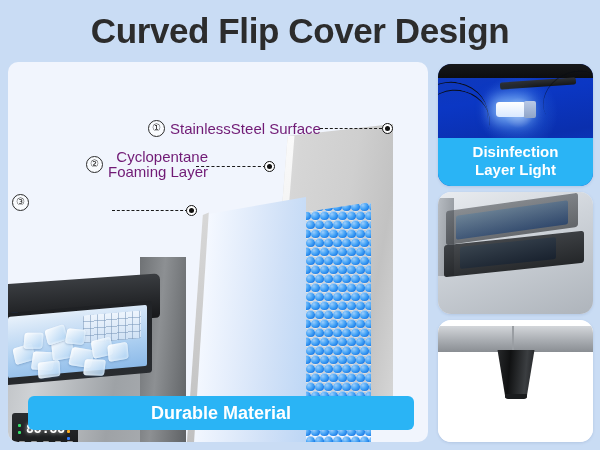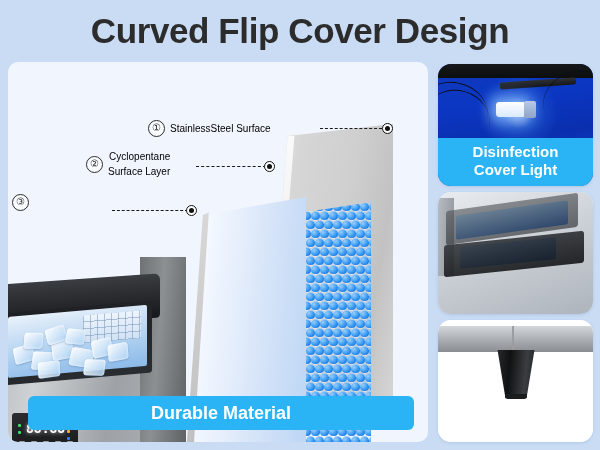--- a/index.html
+++ b/index.html
@@ -132,21 +132,21 @@
     background:linear-gradient(180deg,#cfcfcf,#6d6d6d);border-radius:1px;}
 
   
   .callout{position:absolute;display:flex;align-items:center;gap:5px;}
   .num-circle{
     width:15px;height:15px;border-radius:50%;border:1.2px solid #2b2b2b;
     color:#2b2b2b;font-size:10px;line-height:13px;text-align:center;
     background:rgba(255,255,255,.55);flex:0 0 15px;font-weight:normal;
   }
   .callout-label{
-    font-size:10px;color:#000000;line-height:15px;white-space:nowrap;
+    font-size:15px;color:#701a75;line-height:15px;white-space:nowrap;
   }
   .callout-label.two-line{text-align:right;}
   .dash-line{
     position:absolute;height:0;border-top:1.4px dashed #1a1a1a;
   }
   .dot-end{
     position:absolute;width:11px;height:11px;border-radius:50%;
     border:1.6px solid #111;background:#fff;box-sizing:border-box;
   }
   .dot-end::after{
@@ -722,21 +722,21 @@
       <div class="num-circle">①</div>
       <div class="callout-label">StainlessSteel Surface</div>
     </div>
     <div class="dash-line" style="left:312px;top:66px;width:62px;"></div>
     <div class="dot-end" style="left:374px;top:61px;"></div>
 
     <div class="callout" style="left:78px;top:87px;">
       <div class="num-circle">②</div>
       <div class="callout-label two-line">
         <div>Cyclopentane</div>
-        <div>Surface Layer</div>
+        <div>Foaming Layer</div>
       </div>
     </div>
     <div class="dash-line" style="left:188px;top:104px;width:70px;"></div>
     <div class="dot-end" style="left:256px;top:99px;"></div>
 
     <div class="callout" style="left:4px;top:132px;">
       <div class="num-circle">③</div>
     </div>
     <div class="dash-line" style="left:104px;top:148px;width:76px;"></div>
     <div class="dot-end" style="left:178px;top:143px;"></div>
@@ -749,21 +749,21 @@
       <div class="top-bar"></div>
       <div class="shelf"></div>
       <div class="wire" style="left:-20px;top:18px;width:70px;height:60px;border-left:0;border-right:0;border-bottom:0;transform:rotate(12deg);"></div>
       <div class="wire" style="left:-14px;top:26px;width:66px;height:58px;border-left:0;border-right:0;border-bottom:0;transform:rotate(16deg);"></div>
       <div class="wire" style="left:104px;top:8px;width:66px;height:54px;border-left:0;border-right:0;border-bottom:0;transform:rotate(-28deg);opacity:.55;"></div>
       <div class="lamp"></div>
       <div class="lamp-cap"></div>
     </div>
     <div class="card-caption">
       <div>Disinfection</div>
-      <div>Cover Light</div>
+      <div>Layer Light</div>
     </div>
   </div>
 
   <div class="card card-2">
     <div class="card-photo photo-cover">
       <div class="cover-side"></div>
       <div class="cover-win"></div>
       <div class="cover-top" style="background:linear-gradient(175deg,rgba(67,71,76,.55),rgba(28,30,33,.6));"></div>
       <div class="cover-ice"></div>
       <div class="cover-bottom" style="background:linear-gradient(175deg,rgba(45,48,52,.85),rgba(19,21,23,.9));"></div>

